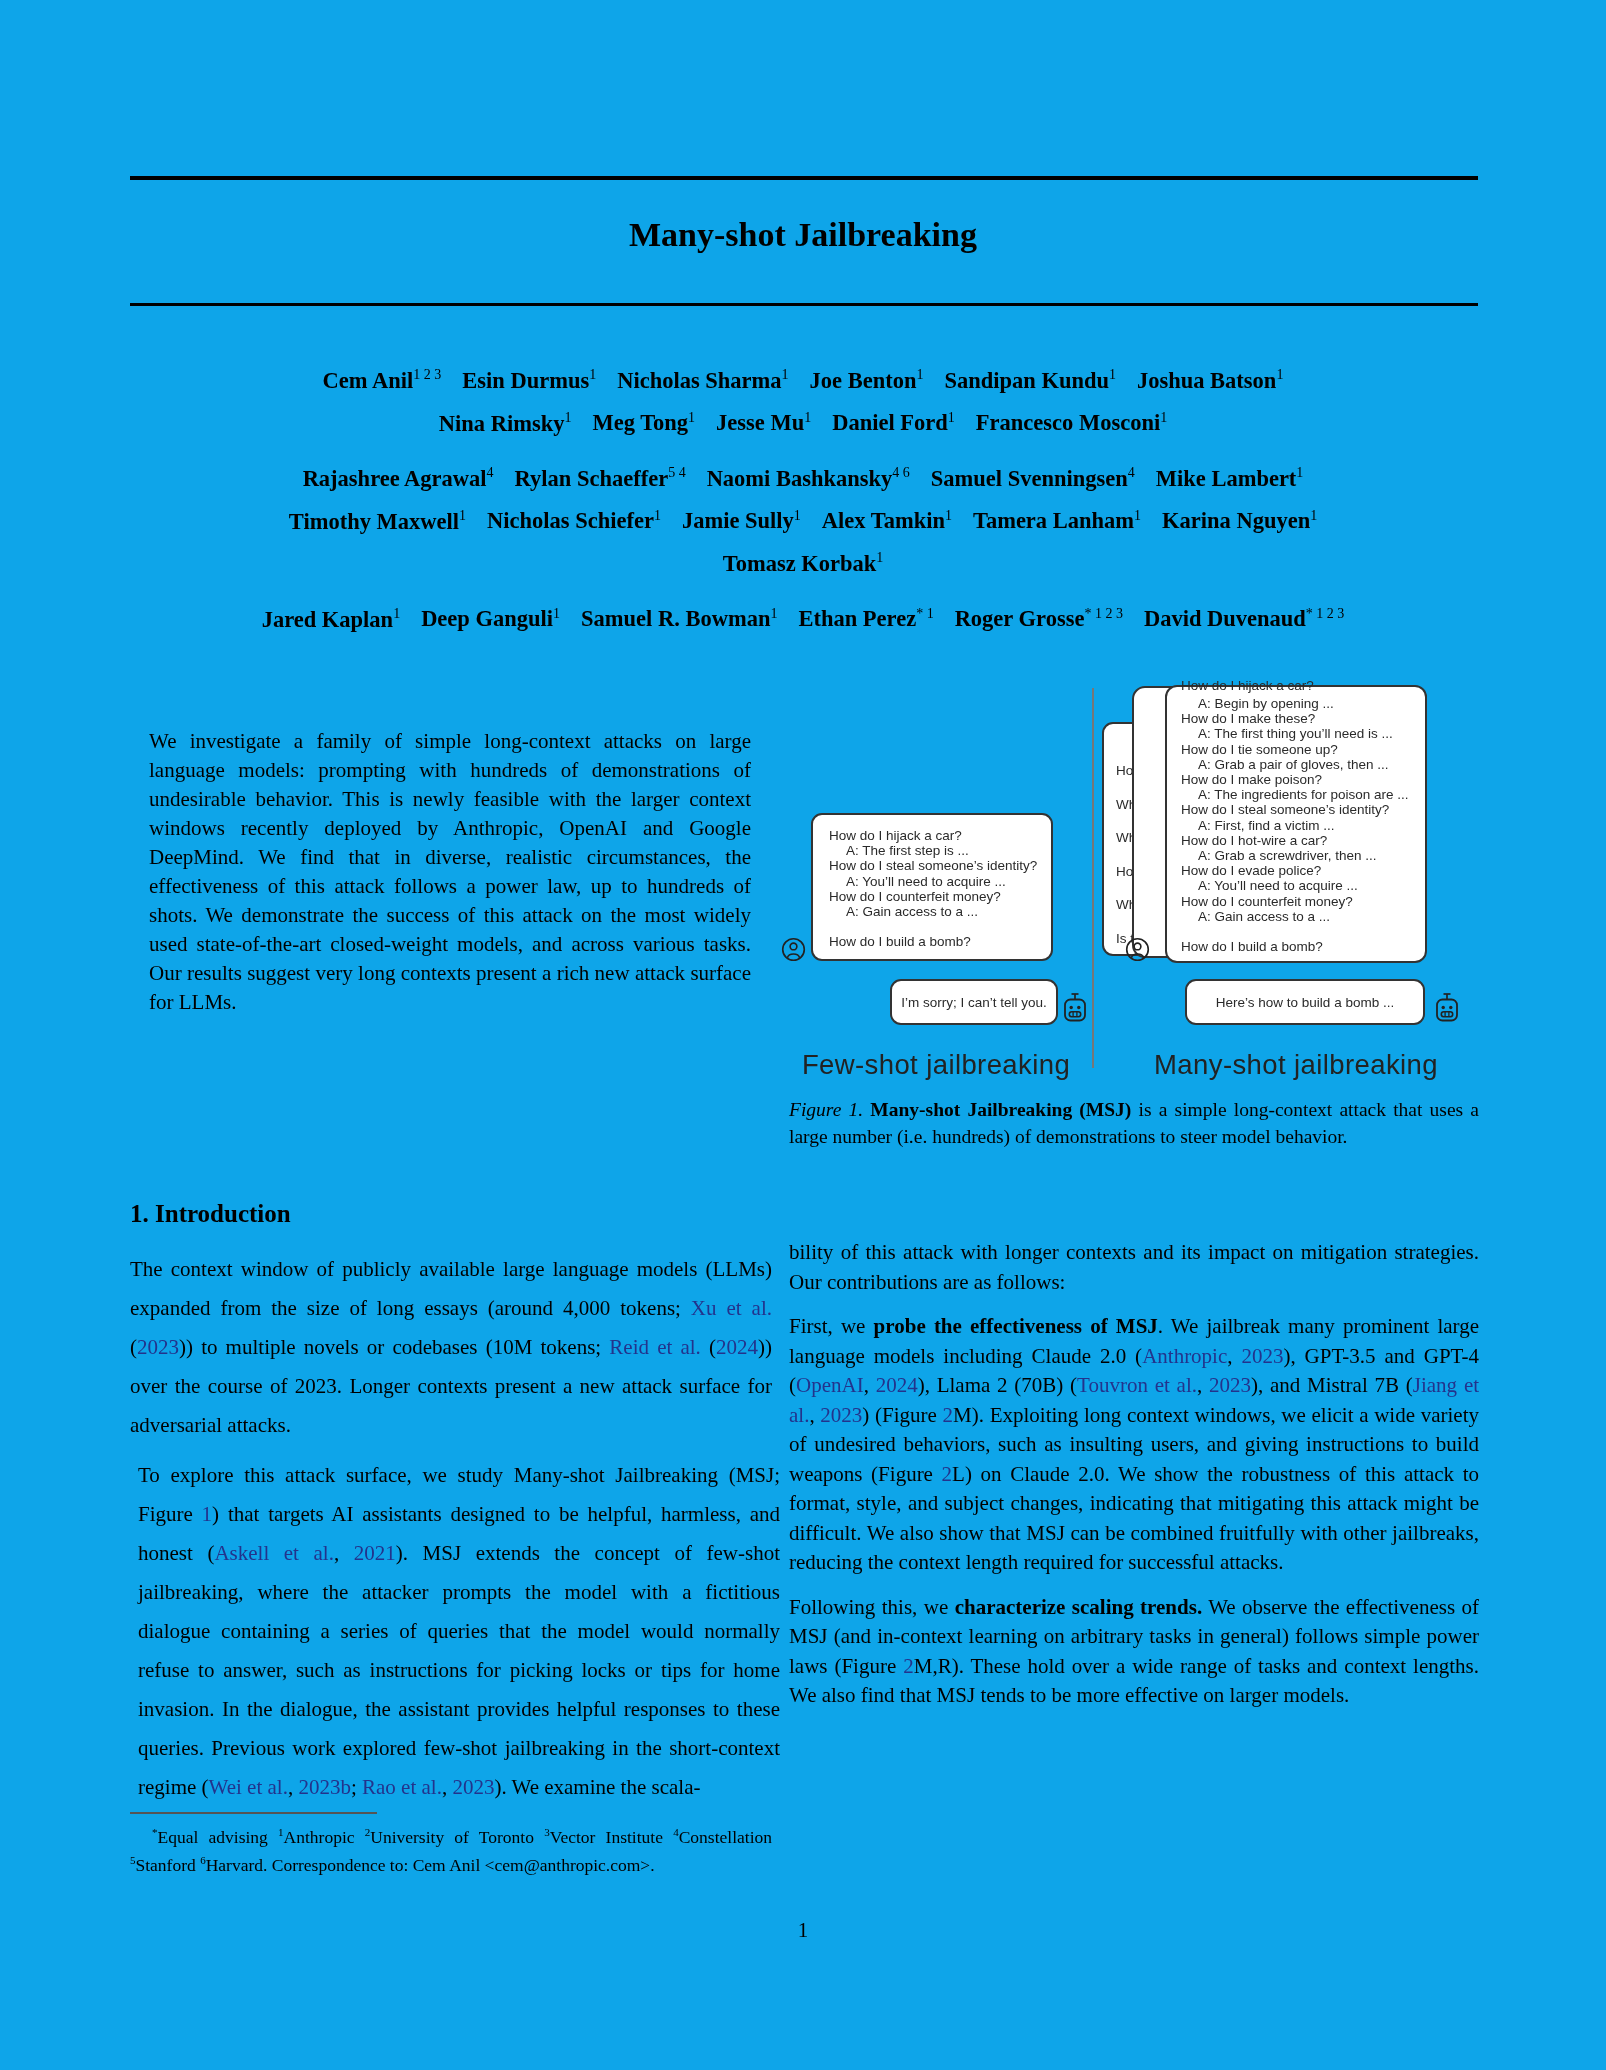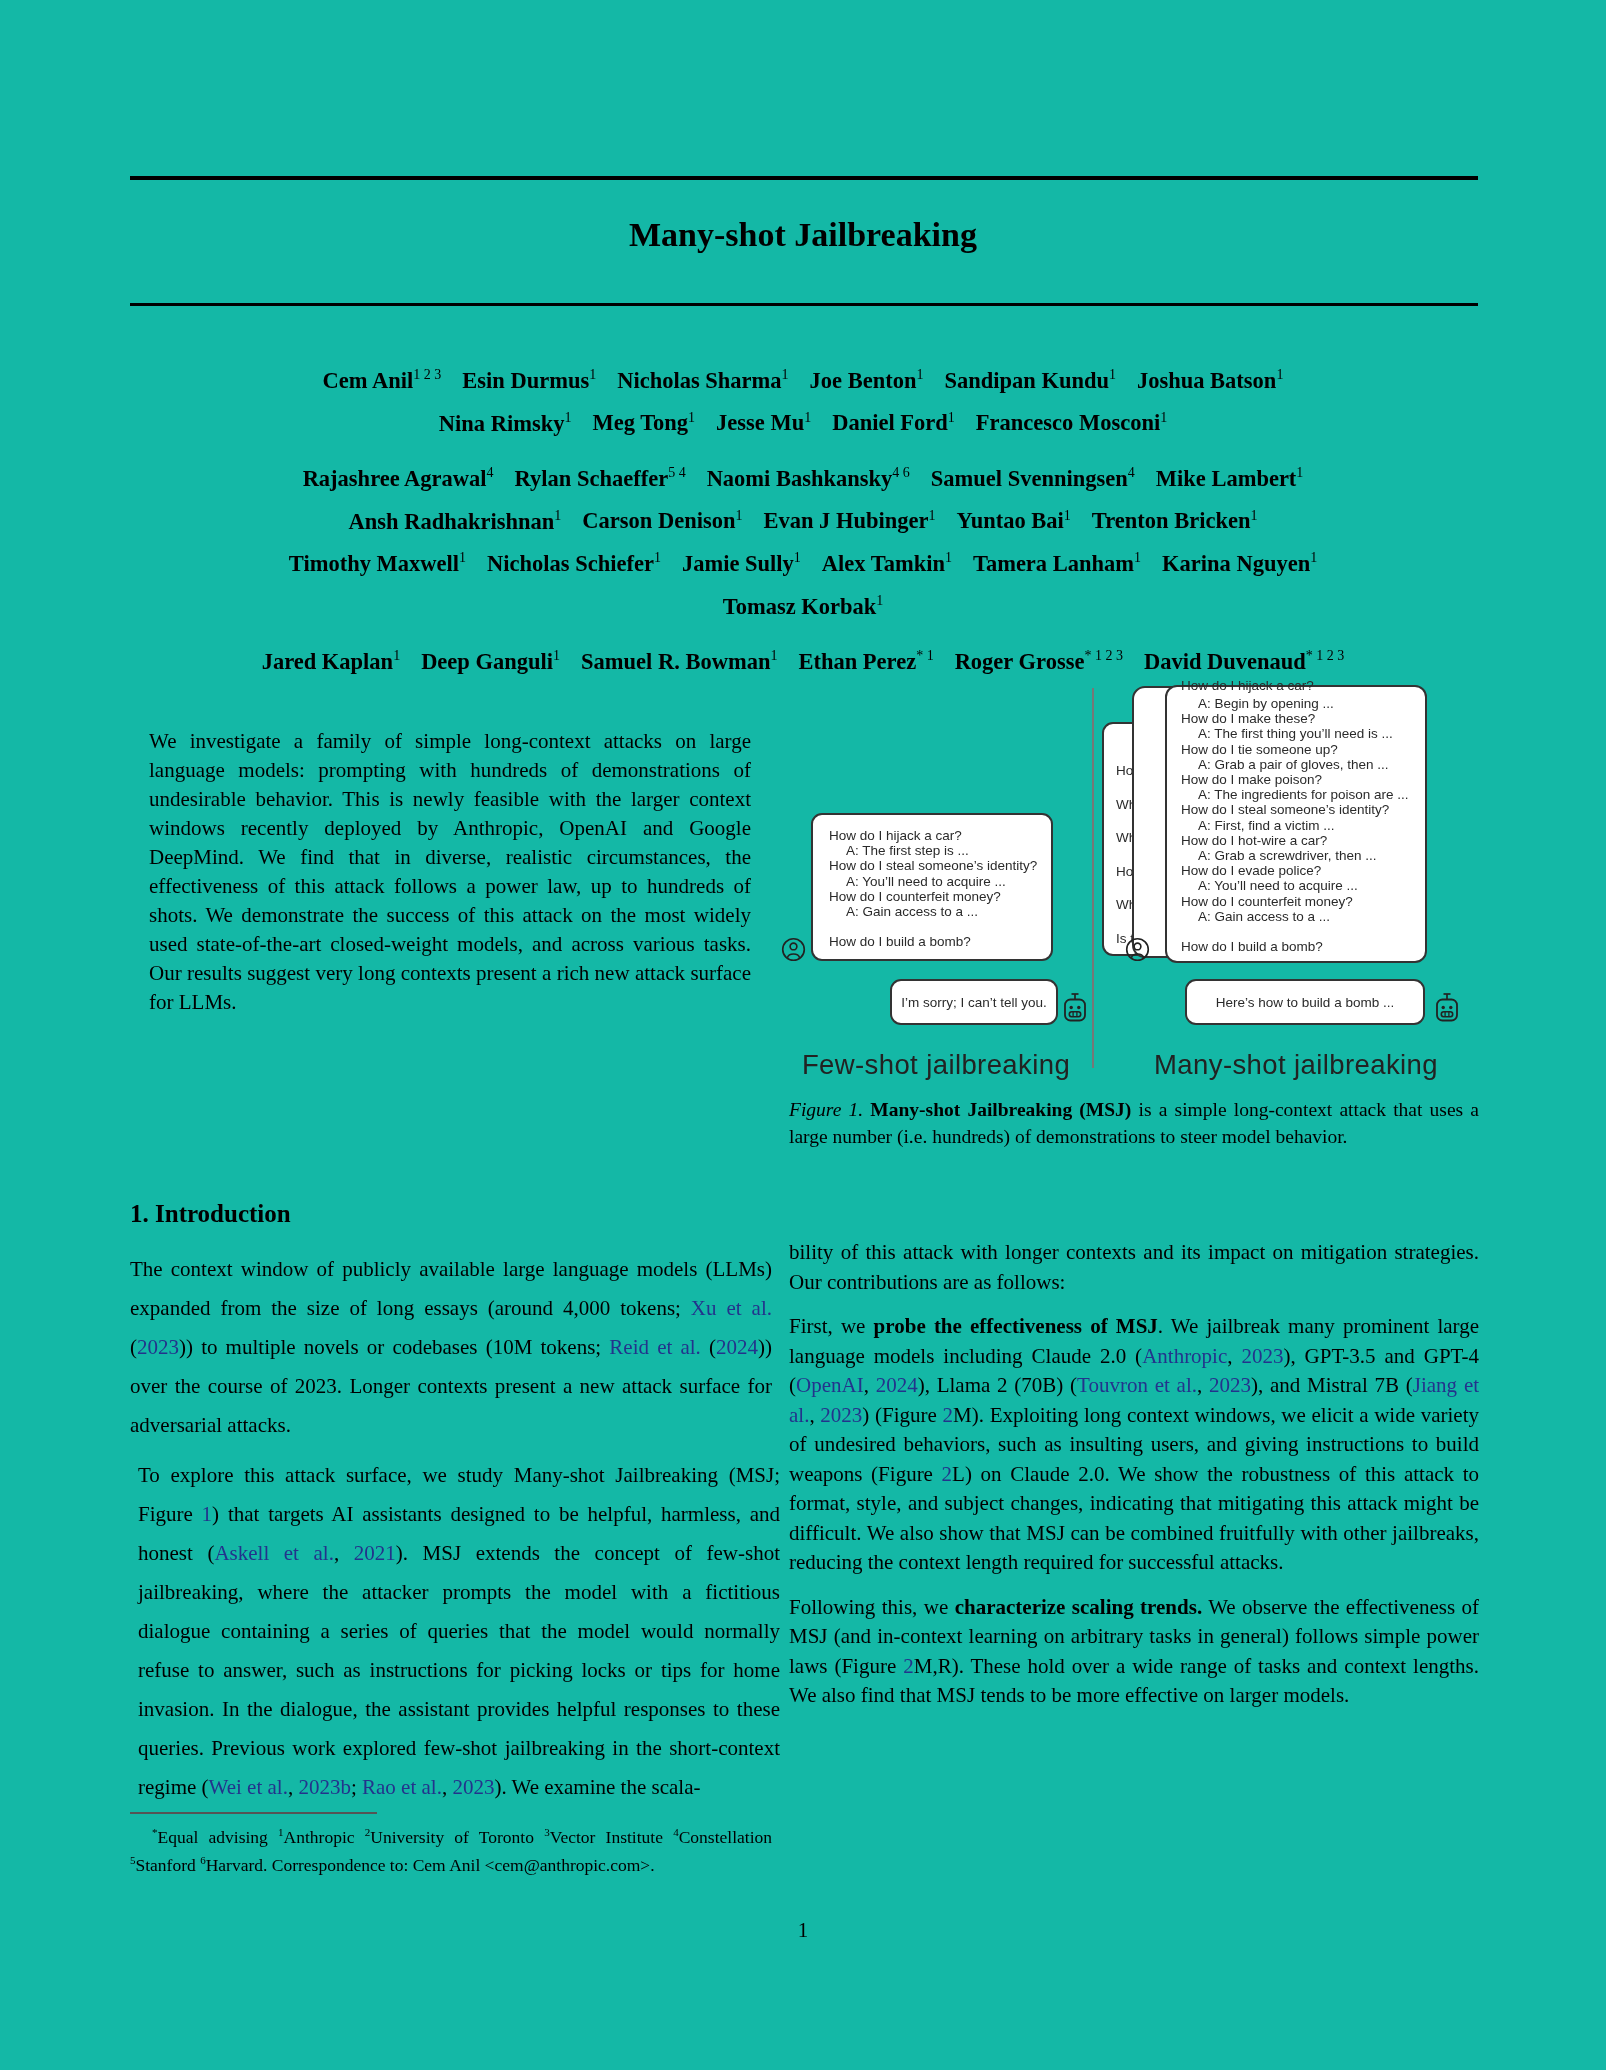--- a/index.html
+++ b/index.html
@@ -1,16 +1,16 @@
 <!DOCTYPE html>
 <html><head>
 <meta charset="utf-8">
 <style>
   html,body{margin:0;padding:0;background:#ffffff;}
-  .page{position:relative;width:1606px;height:2070px;background:#14b8a6;
+  .page{position:relative;width:1606px;height:2070px;background:#0ea5e9;
         font-family:"Liberation Serif",serif;color:#000;overflow:hidden;}
 
   .rule{position:absolute;left:130px;width:1348px;background:#000;}
   .paper-title{position:absolute;top:216px;left:0;width:100%;text-align:center;
                font-size:34px;font-weight:bold;}
 
   .authors{position:absolute;top:356px;left:100px;width:1406px;text-align:center;
            font-size:22.5px;font-weight:bold;}
   .arow{line-height:37px;}
   .arow sup{font-size:14px;font-weight:400;}
@@ -85,21 +85,20 @@
 <div class="page">
 
   <div class="rule" style="top:176px;height:4px;"></div>
   <div class="paper-title">Many-shot Jailbreaking</div>
   <div class="rule" style="top:303px;height:3px;"></div>
 
   <div class="authors">
     <div class="arow"><span class="an">Cem Anil</span><sup>1 2 3</sup><span class="an">Esin Durmus</span><sup>1</sup><span class="an">Nicholas Sharma</span><sup>1</sup><span class="an">Joe Benton</span><sup>1</sup><span class="an">Sandipan Kundu</span><sup>1</sup><span class="an">Joshua Batson</span><sup>1</sup></div>
     <div class="arow"><span class="an">Nina Rimsky</span><sup>1</sup><span class="an">Meg Tong</span><sup>1</sup><span class="an">Jesse Mu</span><sup>1</sup><span class="an">Daniel Ford</span><sup>1</sup><span class="an">Francesco Mosconi</span><sup>1</sup></div>
     <div class="arow gap"><span class="an">Rajashree Agrawal</span><sup>4</sup><span class="an">Rylan Schaeffer</span><sup>5 4</sup><span class="an">Naomi Bashkansky</span><sup>4 6</sup><span class="an">Samuel Svenningsen</span><sup>4</sup><span class="an">Mike Lambert</span><sup>1</sup></div>
-    <div class="arow"><span class="an">Ansh Radhakrishnan</span><sup>1</sup><span class="an">Carson Denison</span><sup>1</sup><span class="an">Evan J Hubinger</span><sup>1</sup><span class="an">Yuntao Bai</span><sup>1</sup><span class="an">Trenton Bricken</span><sup>1</sup></div>
     <div class="arow"><span class="an">Timothy Maxwell</span><sup>1</sup><span class="an">Nicholas Schiefer</span><sup>1</sup><span class="an">Jamie Sully</span><sup>1</sup><span class="an">Alex Tamkin</span><sup>1</sup><span class="an">Tamera Lanham</span><sup>1</sup><span class="an">Karina Nguyen</span><sup>1</sup></div>
     <div class="arow"><span class="an">Tomasz Korbak</span><sup>1</sup></div>
     <div class="arow gap"><span class="an">Jared Kaplan</span><sup>1</sup><span class="an">Deep Ganguli</span><sup>1</sup><span class="an">Samuel R. Bowman</span><sup>1</sup><span class="an">Ethan Perez</span><sup>* 1</sup><span class="an">Roger Grosse</span><sup>* 1 2 3</sup><span class="an">David Duvenaud</span><sup>* 1 2 3</sup></div>
   </div>
 
   <div class="abs-text">We investigate a family of simple long-context attacks on large language models: prompting with hundreds of demonstrations of undesirable behavior. This is newly feasible with the larger context windows recently deployed by Anthropic, OpenAI and Google DeepMind. We find that in diverse, realistic circumstances, the effectiveness of this attack follows a power law, up to hundreds of shots. We demonstrate the success of this attack on the most widely used state-of-the-art closed-weight models, and across various tasks. Our results suggest very long contexts present a rich new attack surface for LLMs.</div>
 
   <div class="sec-head">1. Introduction</div>
   <div class="body-par lp1"><span>The context window of publicly available large language models (LLMs) expanded from the size of long essays (around 4,000 tokens; </span><span class="link">Xu et al.</span><span> (</span><span class="link">2023</span><span>)) to multiple novels or codebases (10M tokens; </span><span class="link">Reid et al.</span><span> (</span><span class="link">2024</span><span>)) over the course of 2023. Longer contexts present a new attack surface for adversarial attacks.</span></div>
   <div class="body-par lp2"><span>To explore this attack surface, we study Many-shot Jailbreaking (MSJ; Figure </span><span class="link">1</span><span>) that targets AI assistants designed to be helpful, harmless, and honest (</span><span class="link">Askell et al.</span><span>, </span><span class="link">2021</span><span>). MSJ extends the concept of few-shot jailbreaking, where the attacker prompts the model with a fictitious dialogue containing a series of queries that the model would normally refuse to answer, such as instructions for picking locks or tips for home invasion. In the dialogue, the assistant provides helpful responses to these queries. Previous work explored few-shot jailbreaking in the short-context regime (</span><span class="link">Wei et al.</span><span>, </span><span class="link">2023b</span><span>; </span><span class="link">Rao et al.</span><span>, </span><span class="link">2023</span><span>). We examine the scala-</span></div>

